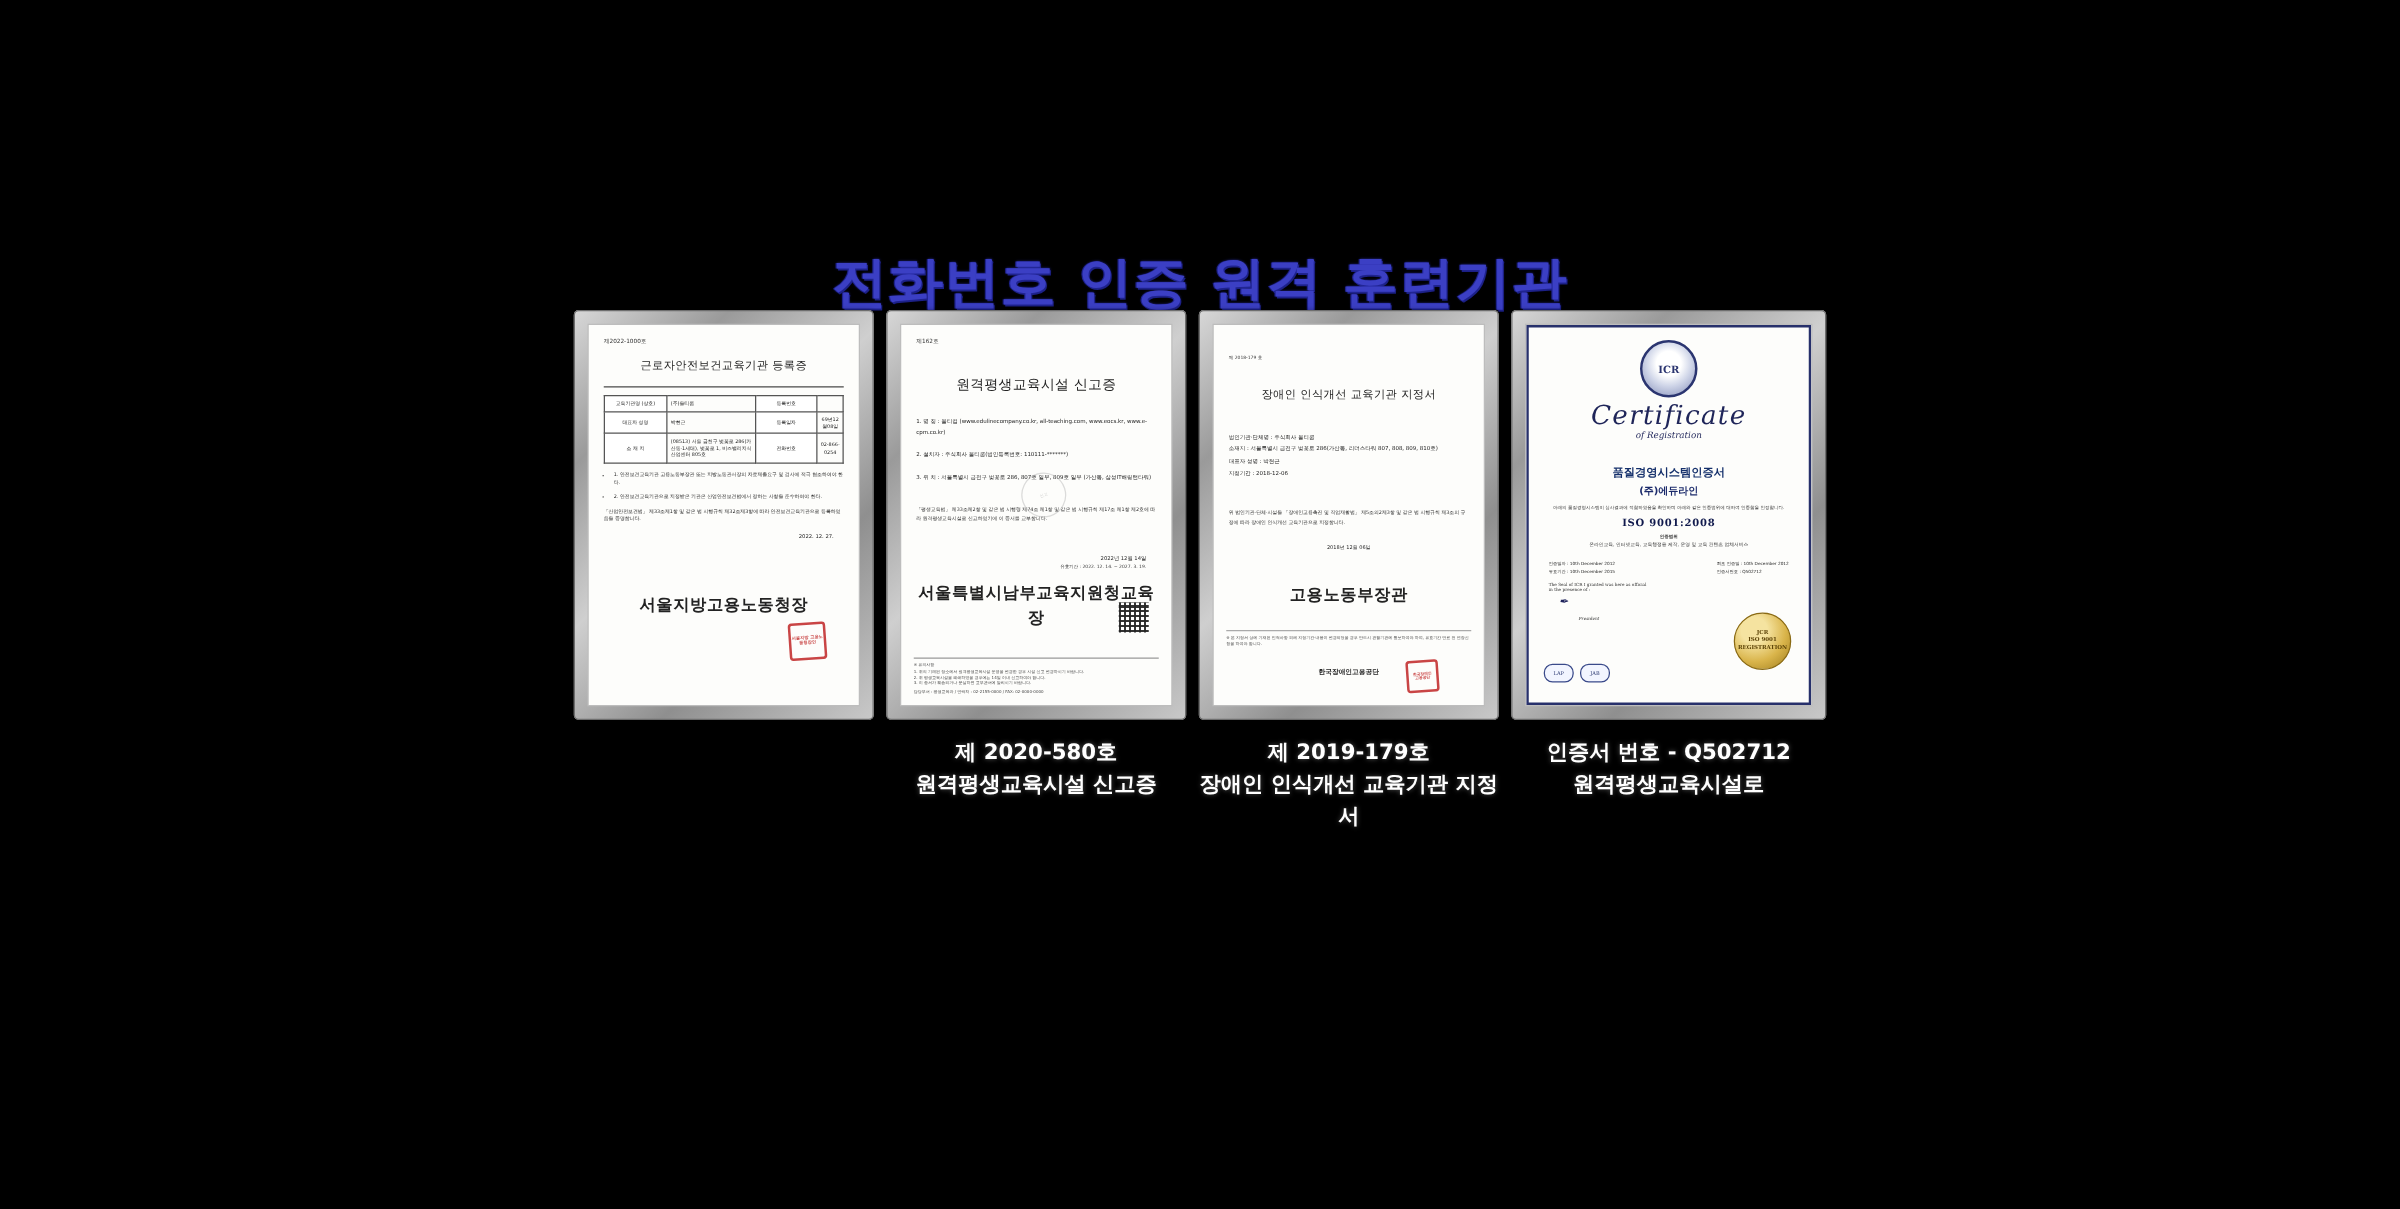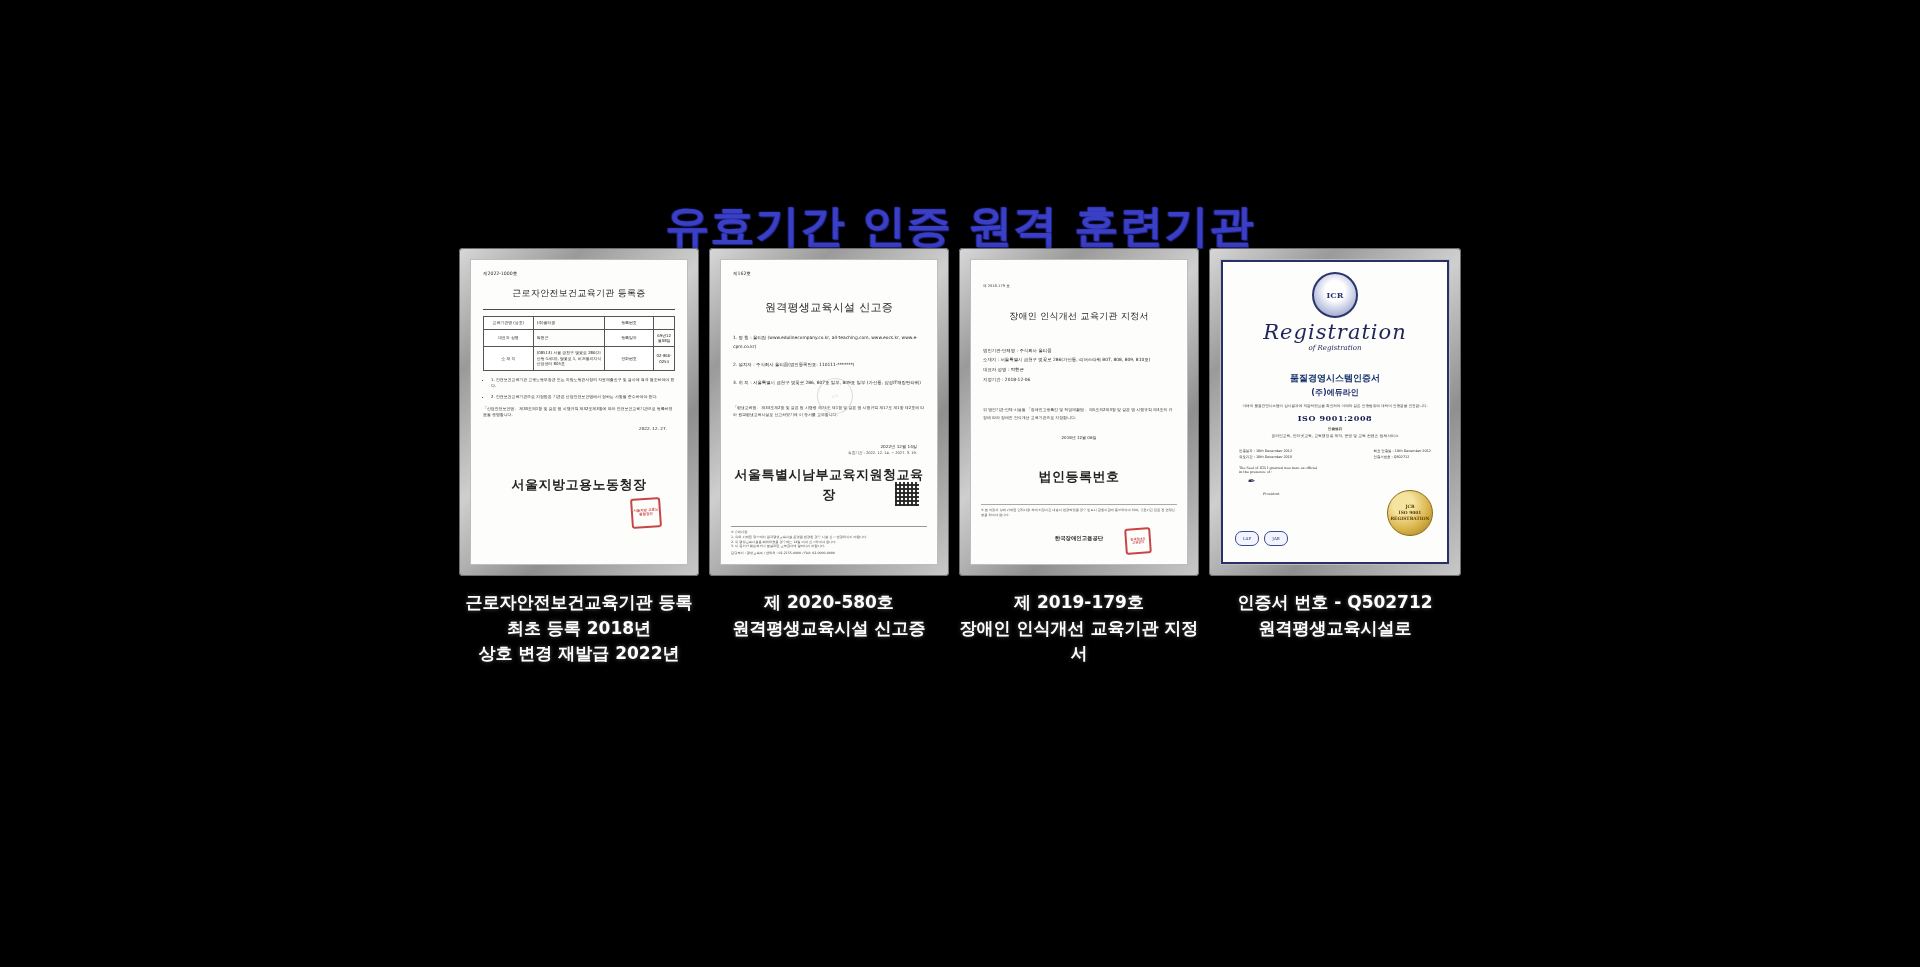--- a/index.html
+++ b/index.html
@@ -352,21 +352,21 @@
     font-weight: bold;
     line-height: 1.5;
     text-shadow: 0 0 4px rgba(255,255,255,0.35), 0 1px 2px #000;
     font-family: "DejaVu Sans", "Liberation Sans", sans-serif;
     white-space: pre-line;
   }
 </style>
 </head>
 <body>
 
-<h1 class="page-title" style="color: rgb(59, 63, 196);">유효기간 인증 원격 훈련기관</h1>
+<h1 class="page-title" style="color: rgb(59, 63, 196);">전화번호 인증 원격 훈련기관</h1>
 
 <div class="cert-row">
 
   <div class="cert-block">
     <div class="frame">
       <div class="paper">
         <div class="doc">
           <div class="doc-no">제2022-1000호</div>
           <div class="doc-title">근로자안전보건교육기관 등록증</div>
           <hr class="rule">
@@ -398,23 +398,20 @@
             <li>2. 안전보건교육기관으로 지정받은 기관은 산업안전보건법에서 정하는 사항을 준수하여야 한다.</li>
             <li style="list-style:none;margin-left:-8px;">「산업안전보건법」 제33조제1항 및 같은 법 시행규칙 제32조제3항에 따라 안전보건교육기관으로 등록하였음을 증명합니다.</li>
           </ul>
           <div class="date-line">2022. 12. 27.</div>
           <div class="issuer" style="margin-top:42px;text-align:center;">서울지방고용노동청장</div>
           <div class="seal" style="right:26px;bottom:36px;">서울지방
 고용노동청장인</div>
         </div>
       </div>
     </div>
-    <div class="caption">근로자안전보건교육기관 등록
-최초 등록 2018년
-상호 변경 재발급 2022년</div>
   </div>
 
   <div class="cert-block">
     <div class="frame">
       <div class="paper">
         <div class="doc">
           <div class="doc-no">제162호</div>
           <div class="doc-title lg" style="margin-top:22px;">원격평생교육시설 신고증</div>
 
           <div class="small" style="margin-top:18px;line-height:1.9;">
@@ -476,38 +473,38 @@
               <span>박현근</span>
             </div>
             <div>
               <span>지정기간 :</span>
               <span>2018-12-06</span>
             </div>
           </div>
 
           <div class="clause" style="margin-top:22px;line-height:1.9;">위 법인기관·단체·시설을 「장애인고용촉진 및 직업재활법」 제5조의2제3항 및 같은 법 시행규칙 제3조의 규정에 따라 장애인 인식개선 교육기관으로 지정합니다.</div>
           <div style="text-align:center;font-size:4px;margin-top:14px;">2018년    12월    06일</div>
-          <div class="issuer" style="margin-top:26px;">법인등록번호</div>
+          <div class="issuer" style="margin-top:26px;">고용노동부장관</div>
 
           <div style="position:absolute;left:10px;right:10px;bottom:46px;font-size:3.2px;line-height:1.6;color:#444;border-top:1px solid #aaa;padding-top:3px;">※ 본 지정서 상에 기재된 인적사항 외에 지정기간·내용이 변경되었을 경우 반드시 관할기관에 통보하여야 하며, 유효기간 만료 전 연장신청을 하여야 합니다.</div>
           <div style="position:absolute;left:0;right:0;bottom:22px;text-align:center;font-weight:bold;font-size:5.4px;">한국장애인고용공단</div>
           <div class="seal" style="right:36px;bottom:10px;width:22px;height:22px;font-size:3px;">한국장애인<br>고용공단</div>
         </div>
       </div>
     </div>
     <div class="caption">제 2019-179호
 장애인 인식개선 교육기관 지정서</div>
   </div>
 
   <div class="cert-block">
     <div class="frame wide">
       <div class="paper">
         <div class="iso">
           <div class="iso-emblem"></div>
-          <div class="iso-cert-word">Registration</div>
+          <div class="iso-cert-word">Certificate</div>
           <div class="iso-sub">of Registration</div>
           <div class="iso-korean-title">품질경영시스템인증서</div>
           <div class="iso-company">(주)에듀라인</div>
           <div class="iso-body">아래의 품질경영시스템이 심사결과에 적합하였음을 확인하며 아래와 같은 인증범위에 대하여 인증함을 인정합니다.</div>
           <div class="iso-standard">ISO 9001:2008</div>
           <div class="iso-body" style="font-weight:bold;margin-bottom:1px;">인증범위</div>
           <div class="iso-scope">온라인교육, 인터넷교육, 교육행정용 제작, 운영 및 교육 컨텐츠 업체서비스</div>
 
           <div class="iso-dates">
             <div>

